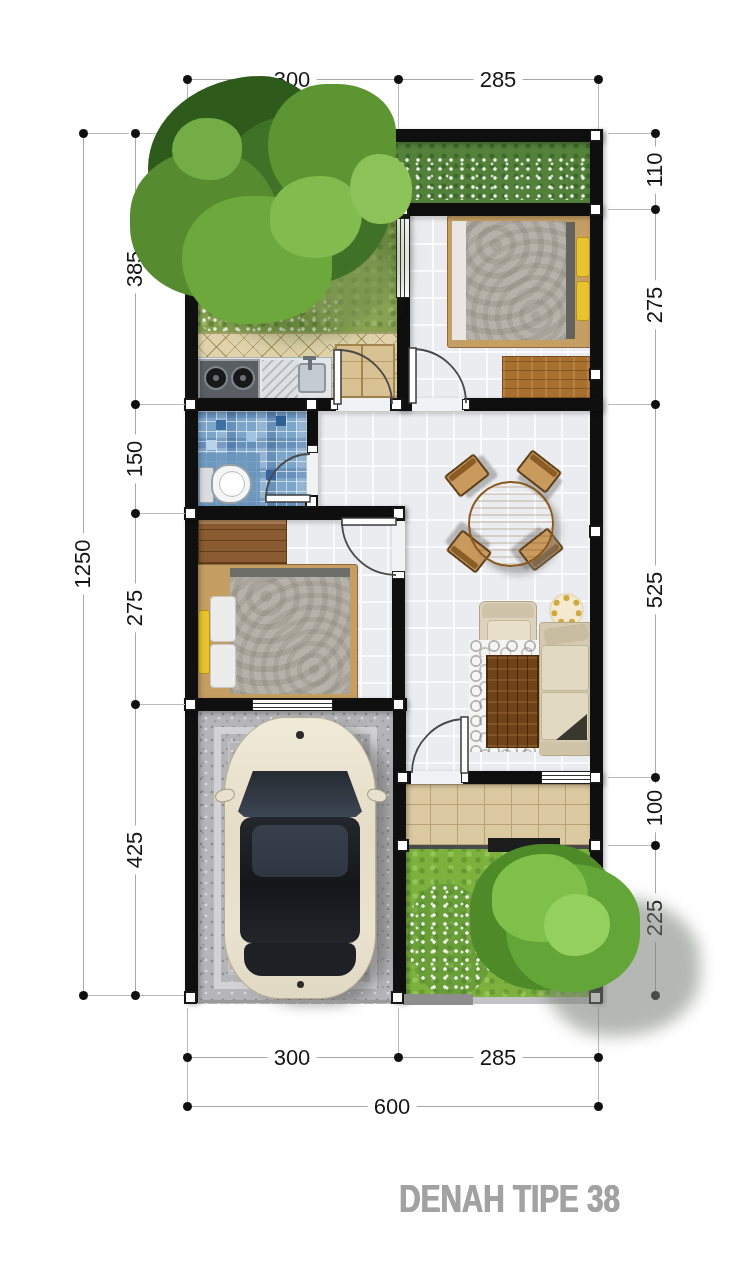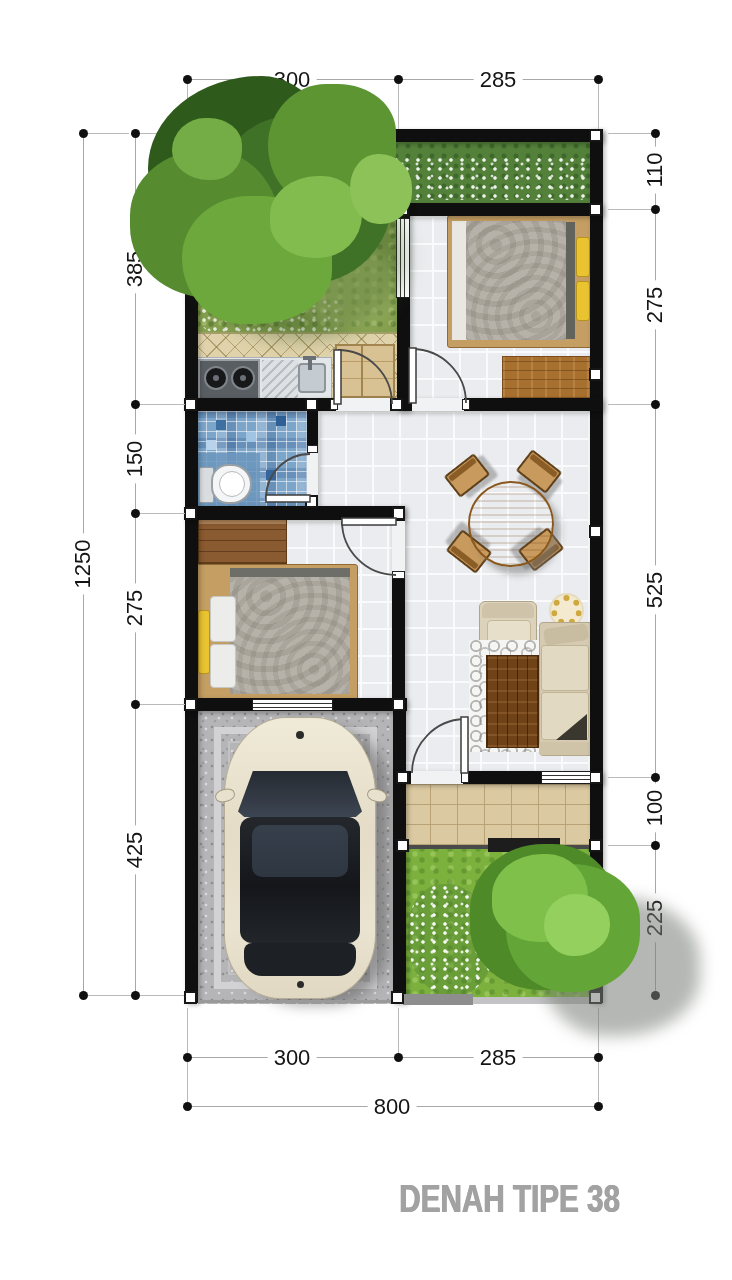--- a/index.html
+++ b/index.html
@@ -340,17 +340,17 @@
   <div class="dot" style="left:183px;top:1053px;"></div>
   <div class="dot" style="left:394px;top:1053px;"></div>
   <div class="dot" style="left:594px;top:1053px;"></div>
   <div class="dlab" style="left:292px;top:1058px;">300</div>
   <div class="dlab" style="left:498px;top:1058px;">285</div>
   <div class="dimline" style="left:187px;top:1106px;width:411px;height:1px;"></div>
   <div class="conn" style="left:187px;top:1062px;width:1px;height:44px;"></div>
   <div class="conn" style="left:598px;top:1062px;width:1px;height:44px;"></div>
   <div class="dot" style="left:183px;top:1102px;"></div>
   <div class="dot" style="left:594px;top:1102px;"></div>
-  <div class="dlab" style="left:392px;top:1107px;">800</div>
+  <div class="dlab" style="left:392px;top:1107px;">600</div>
 
   <div class="title">DENAH TIPE 38</div>
 
 </div>
 
 </body></html>

